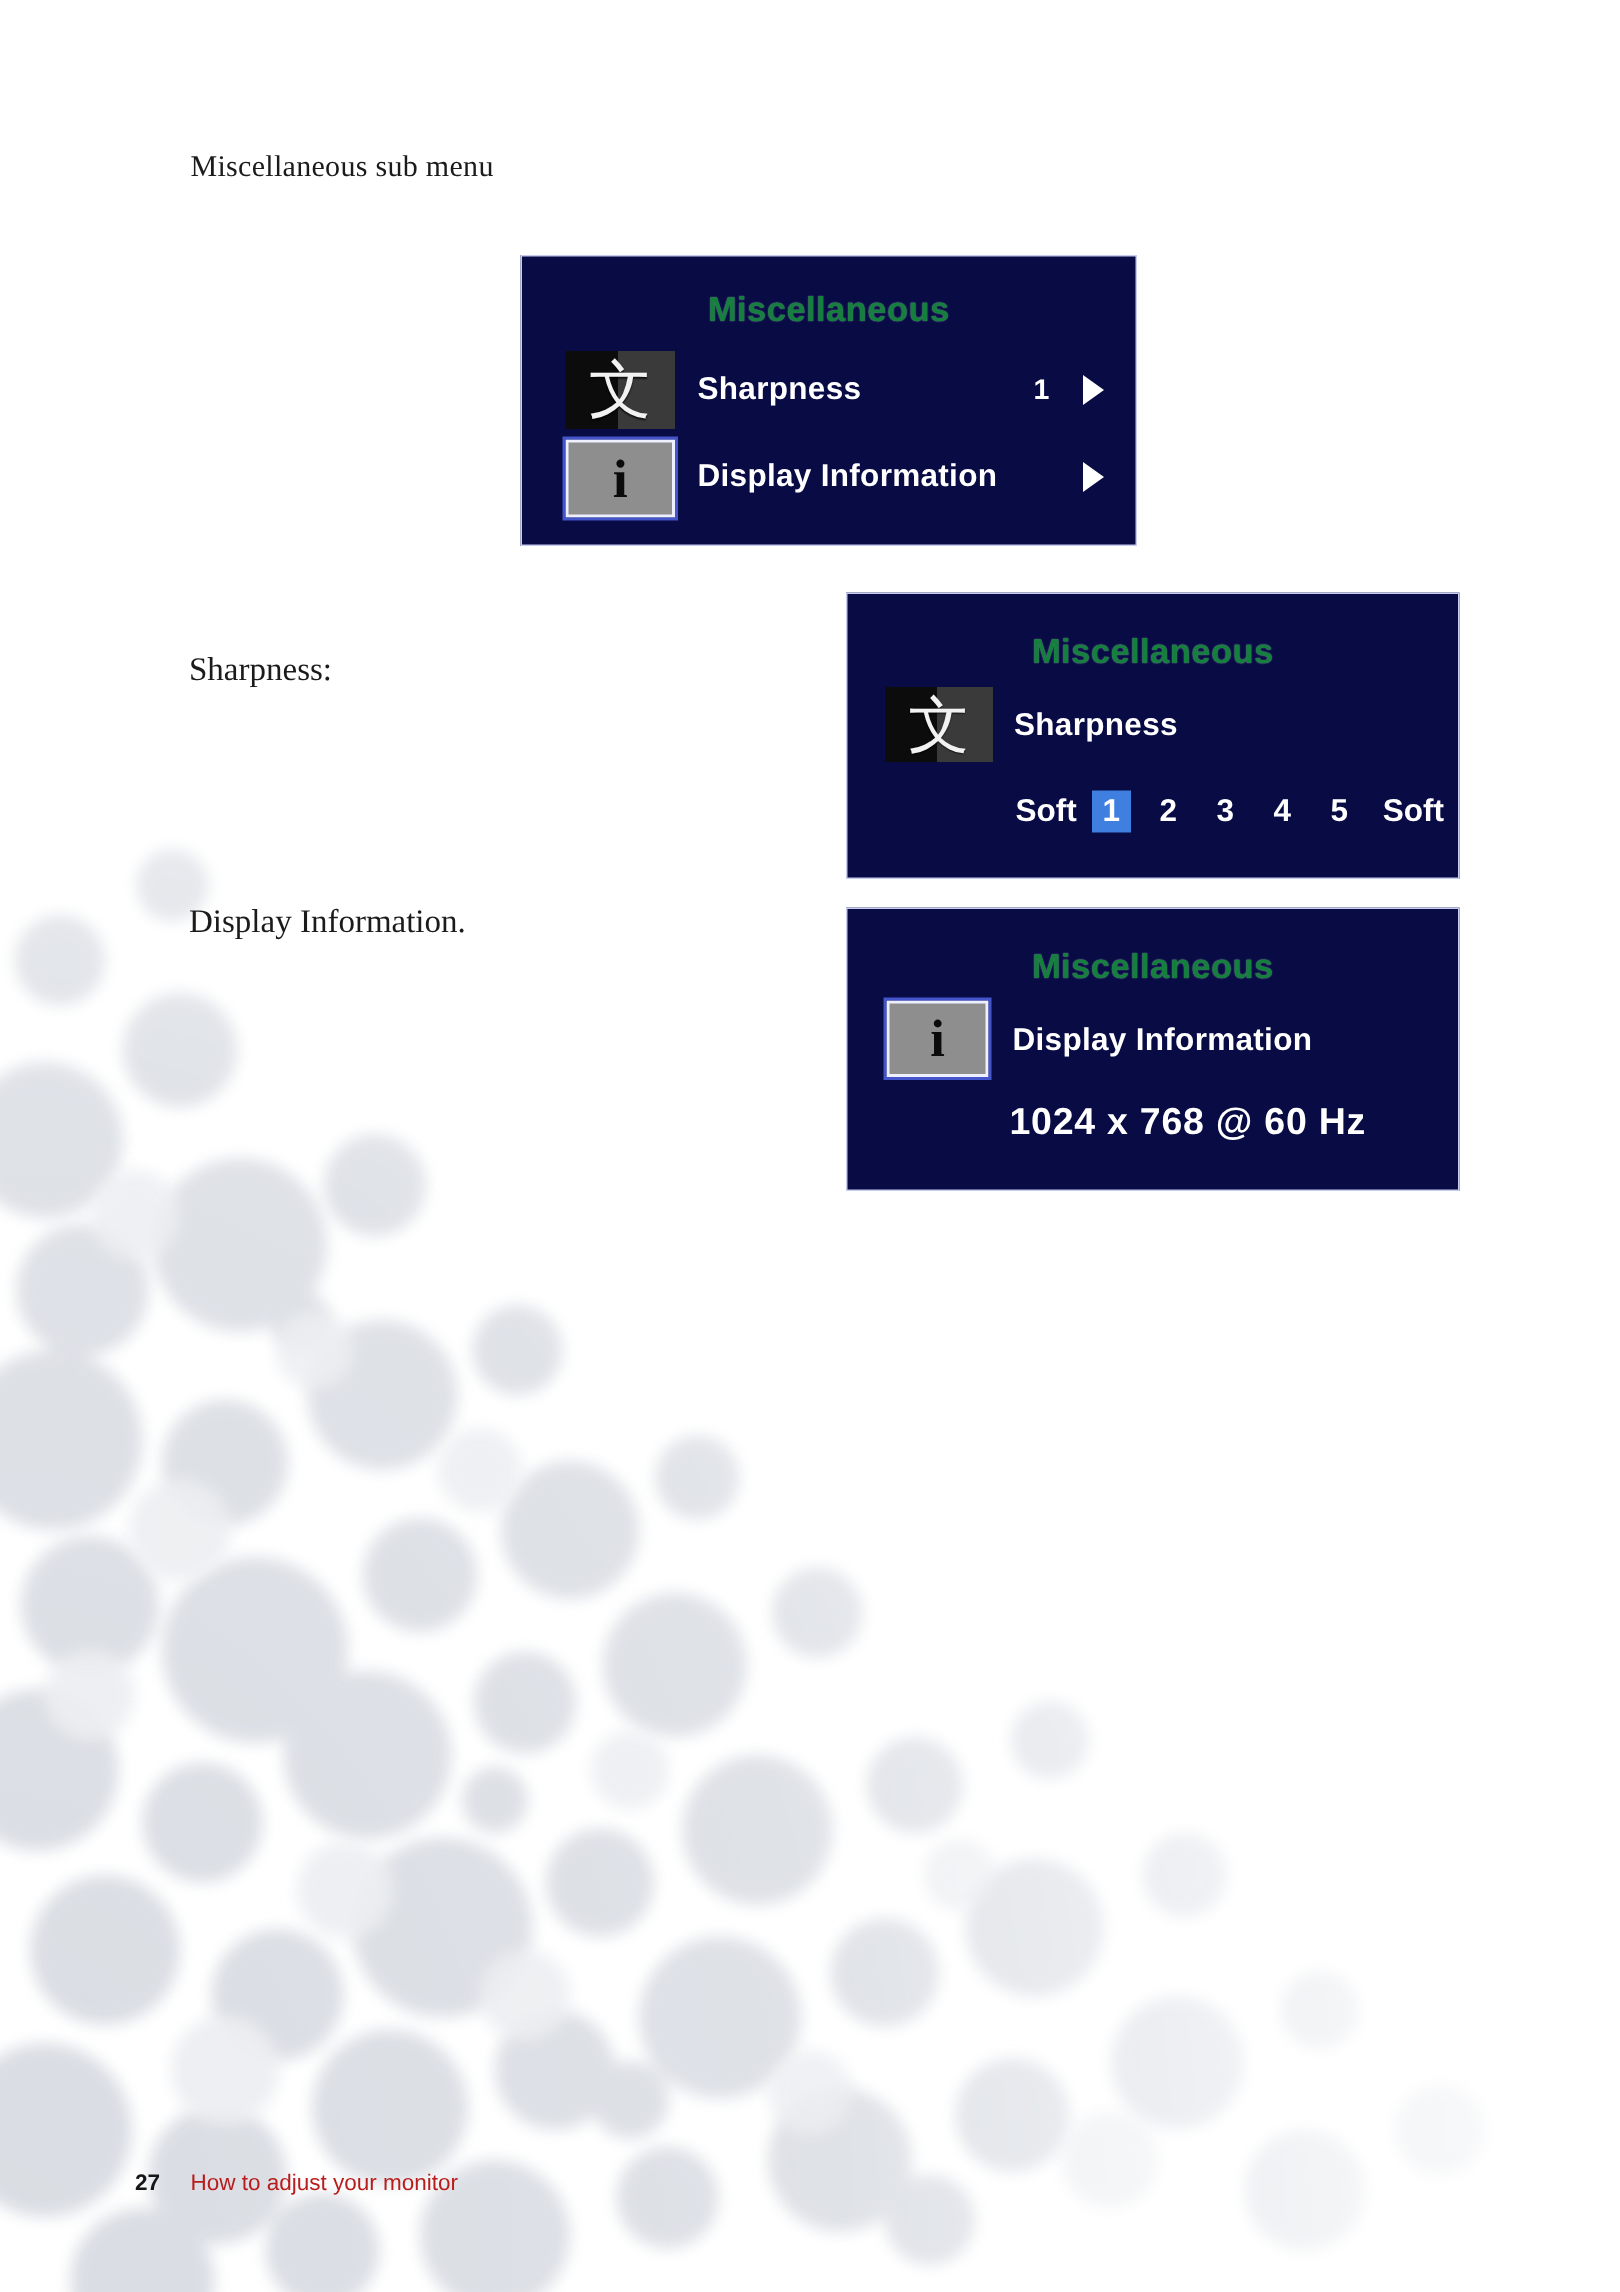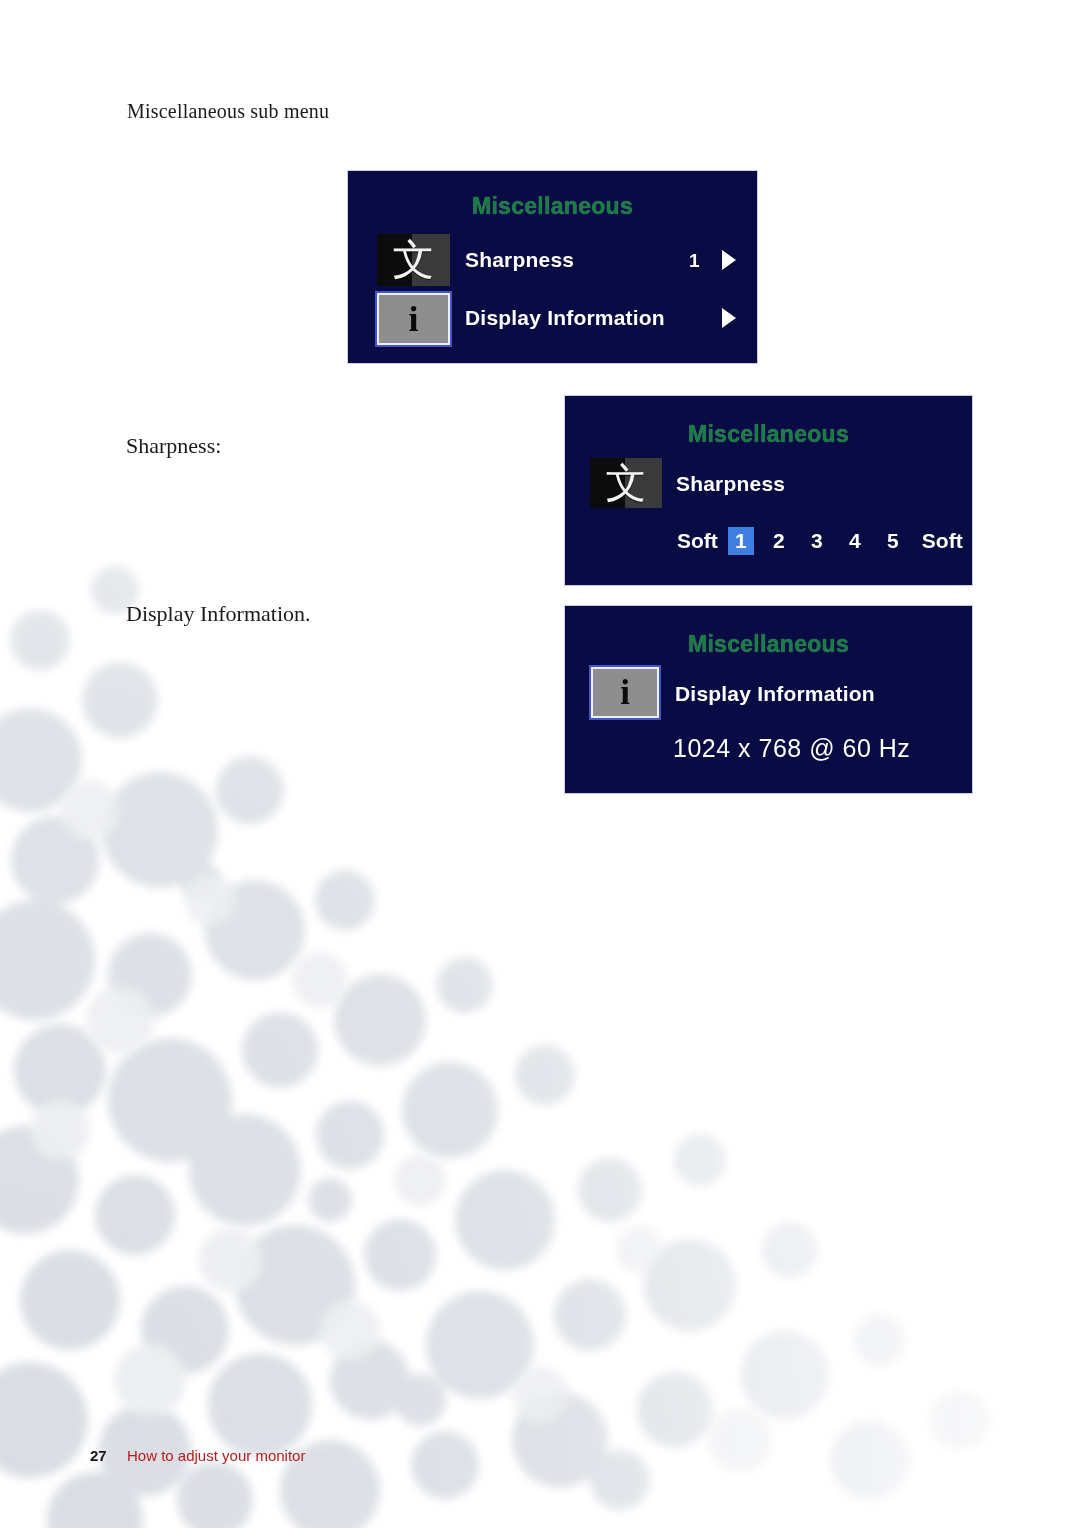--- a/index.html
+++ b/index.html
@@ -170,21 +170,21 @@
     padding: 2px 2px;
   }
   .scale-row .scale-num.selected {
     background: #3f7fe0;
     color: #ffffff;
   }
 
   .info-resolution {
     position: absolute;
     color: #ffffff;
-    font-weight: normal;
+    font-weight: bold;
     font-size: 25px;
     font-family: "Liberation Sans", sans-serif;
     letter-spacing: 0.5px;
   }
 
   
   #footer {
     position: absolute;
     left: 90px;
     top: 1447px;

